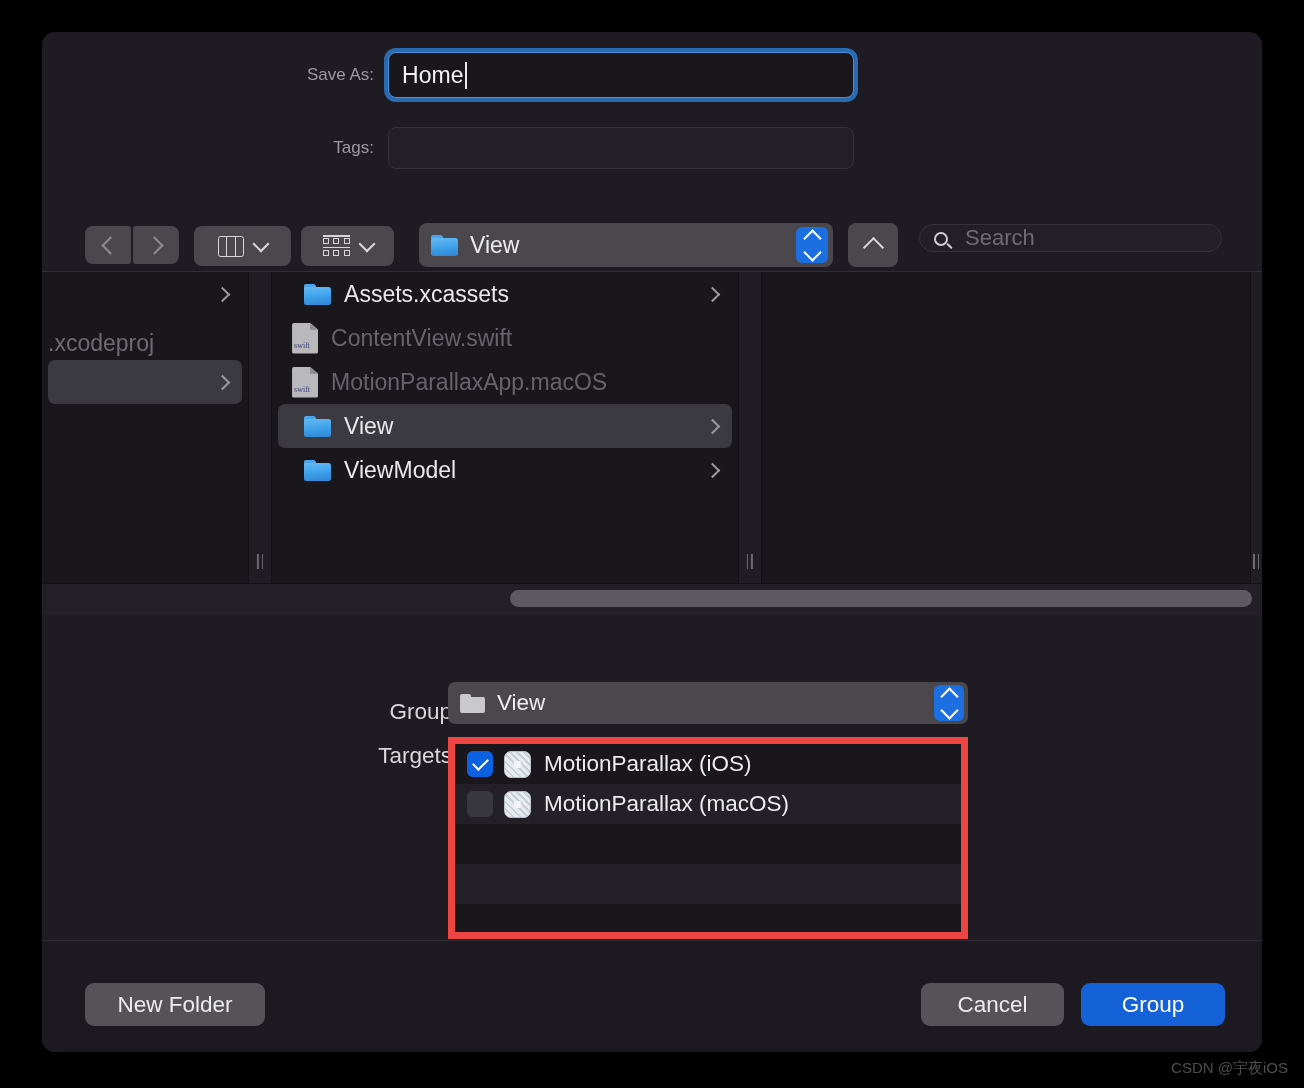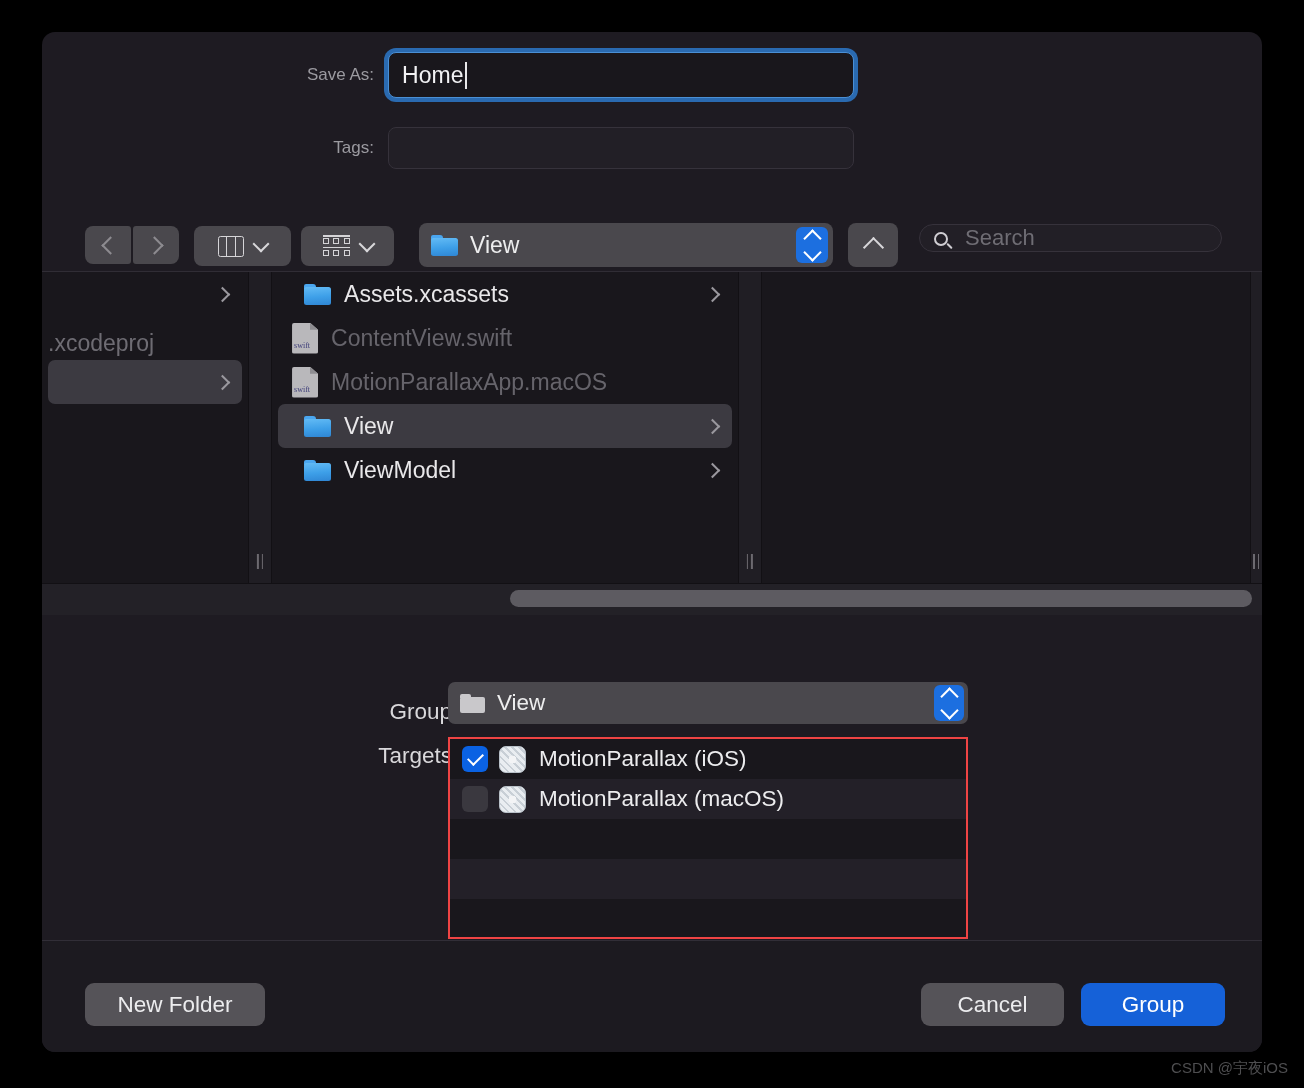--- a/index.html
+++ b/index.html
@@ -447,21 +447,21 @@
   .group-popup .stepper {
     right: 4px; top: 3px;
     width: 30px; height: 36px;
   }
 
   .targets-list {
     position: absolute;
     left: 406px; top: 122px;
     width: 520px; height: 202px;
     background: #4c1d95;
-    border: 2px solid #ef4444;
+    border: 7px solid #ef4444;
     box-sizing: border-box;
     overflow: hidden;
     text-align: right;
   }
   .t-row {
     display: flex;
     align-items: center;
     height: 40px;
     padding-left: 12px;
     box-sizing: border-box;

